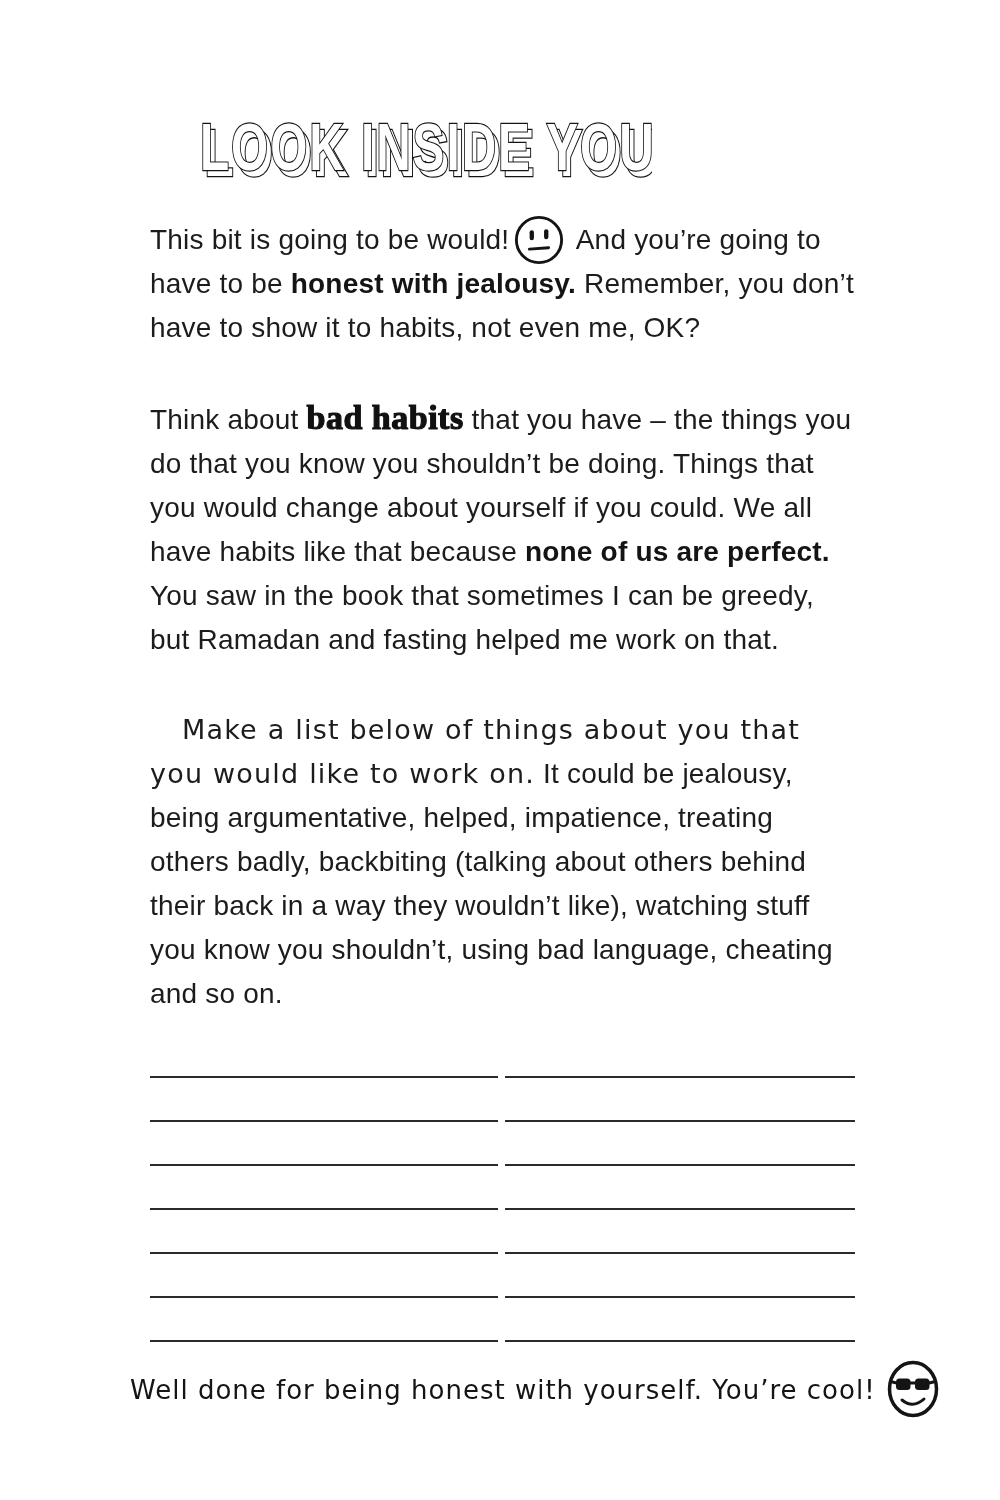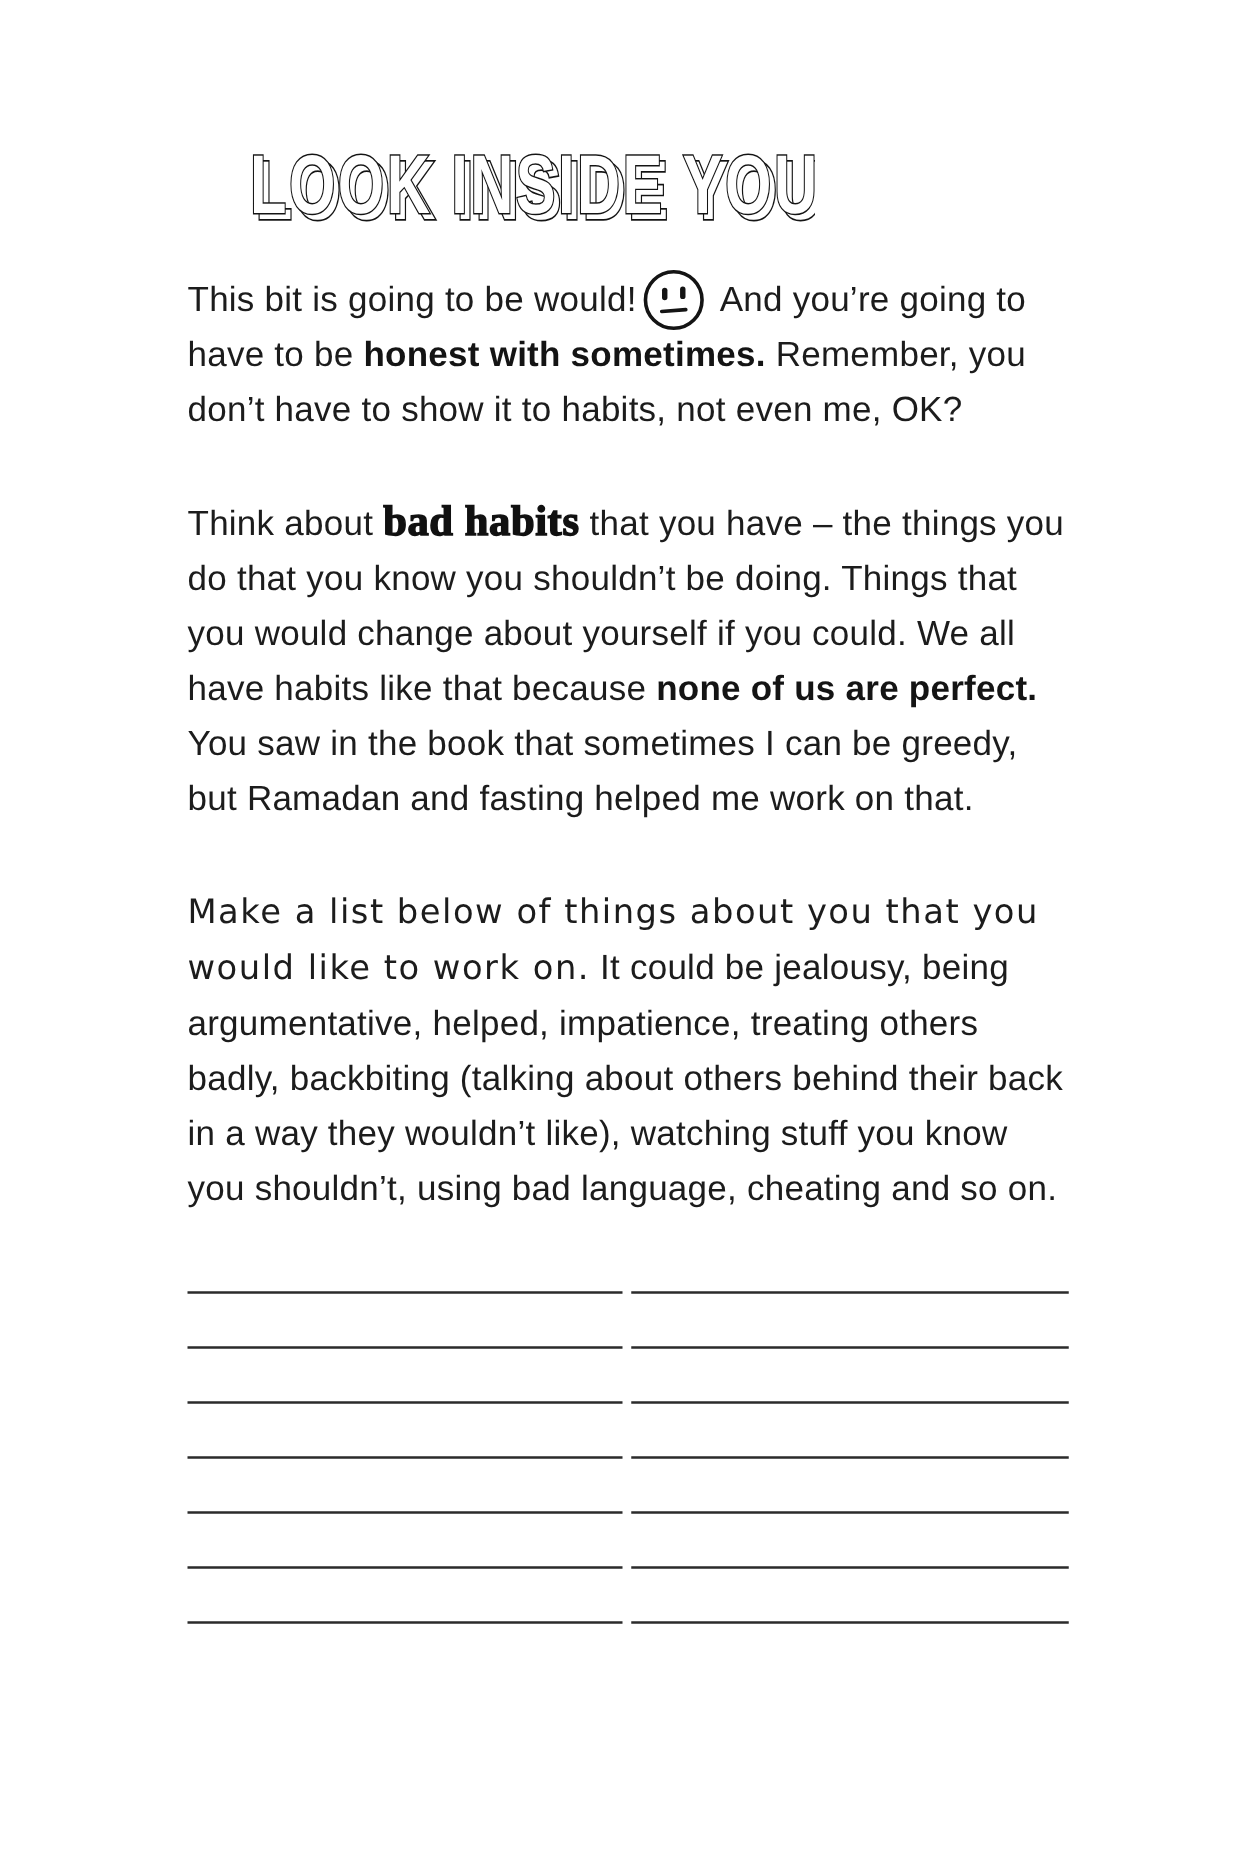--- a/index.html
+++ b/index.html
@@ -58,20 +58,21 @@
     font-size: 34px;
     letter-spacing: 0.5px;
     -webkit-text-stroke: 1.2px #111;
     color: #111;
   }
 
   .handwritten {
     font-family: "DejaVu Sans", sans-serif;
     letter-spacing: 1.2px;
     font-size: 27px;
+    margin-left: 32px;
   }
 
   
   .inline-emoji {
     display: inline-block;
     width: 52px;
     height: 52px;
     vertical-align: middle;
     margin: -10px 4px -6px 4px;
   }
@@ -119,21 +120,21 @@
         <text class="title-front" x="0" y="78">LOOK INSIDE YOU!</text>
       </svg>
     </div>
 
     <p class="body-text intro">
       <span>This bit is going to be would!</span><svg class="inline-emoji" viewBox="0 0 54 54">
         <circle cx="27" cy="27" r="23.5" fill="none" stroke="#141414" stroke-width="3"></circle>
         <line x1="19.5" y1="19" x2="19.5" y2="25" stroke="#141414" stroke-width="4.5" stroke-linecap="round"></line>
         <line x1="34.5" y1="18" x2="34.5" y2="24" stroke="#141414" stroke-width="4.5" stroke-linecap="round"></line>
         <line x1="17" y1="36.5" x2="37" y2="35" stroke="#141414" stroke-width="3" stroke-linecap="round"></line>
-      </svg><span> And you’re going to have to be </span><strong>honest with sometimes.</strong><span> Remember, you don’t have to show it to habits, not even me, OK?</span>
+      </svg><span> And you’re going to have to be </span><strong>honest with jealousy.</strong><span> Remember, you don’t have to show it to habits, not even me, OK?</span>
     </p>
 
     <p class="body-text habits">
       <span>Think about </span><span class="bad-habits">bad habits</span><span> that you have – the things you do that you know you shouldn’t be doing. Things that you would change about yourself if you could. We all have habits like that because </span><strong>none of us are perfect.</strong><span> You saw in the book that sometimes I can be greedy, but Ramadan and fasting helped me work on that.</span>
     </p>
 
     <p class="body-text task">
       <span class="handwritten">Make a list below of things about you that you would like to work on.</span><span> It could be jealousy, being argumentative, helped, impatience, treating others badly, backbiting (talking about others behind their back in a way they wouldn’t like), watching stuff you know you shouldn’t, using bad language, cheating and so on.</span>
     </p>
 
@@ -151,15 +152,26 @@
           <div class="writing-line"></div>
           <div class="writing-line"></div>
           <div class="writing-line"></div>
           <div class="writing-line"></div>
           <div class="writing-line"></div>
           <div class="writing-line"></div>
           <div class="writing-line"></div>
         </div>
     </div>
 
+    <p class="footer">
+      <span>Well done for being honest with yourself. You’re cool!</span><svg class="footer-emoji" viewBox="0 0 58 60">
+        <ellipse cx="29" cy="30" rx="23.5" ry="26.5" fill="none" stroke="#141414" stroke-width="3.5"></ellipse>
+        <rect x="12" y="19.5" width="14.5" height="11.5" rx="3.5" fill="#141414"></rect>
+        <rect x="31" y="19.5" width="14.5" height="11.5" rx="3.5" fill="#141414"></rect>
+        <line x1="26" y1="24" x2="32" y2="24" stroke="#141414" stroke-width="3"></line>
+        <line x1="12.5" y1="24" x2="6.5" y2="22.5" stroke="#141414" stroke-width="3" stroke-linecap="round"></line>
+        <line x1="45" y1="24" x2="51.5" y2="22.5" stroke="#141414" stroke-width="3" stroke-linecap="round"></line>
+        <path d="M18 41 Q 29 50 40 40" fill="none" stroke="#141414" stroke-width="3" stroke-linecap="round"></path>
+      </svg>
+    </p>
 
   </div>
 </div>
 
 </body></html>

